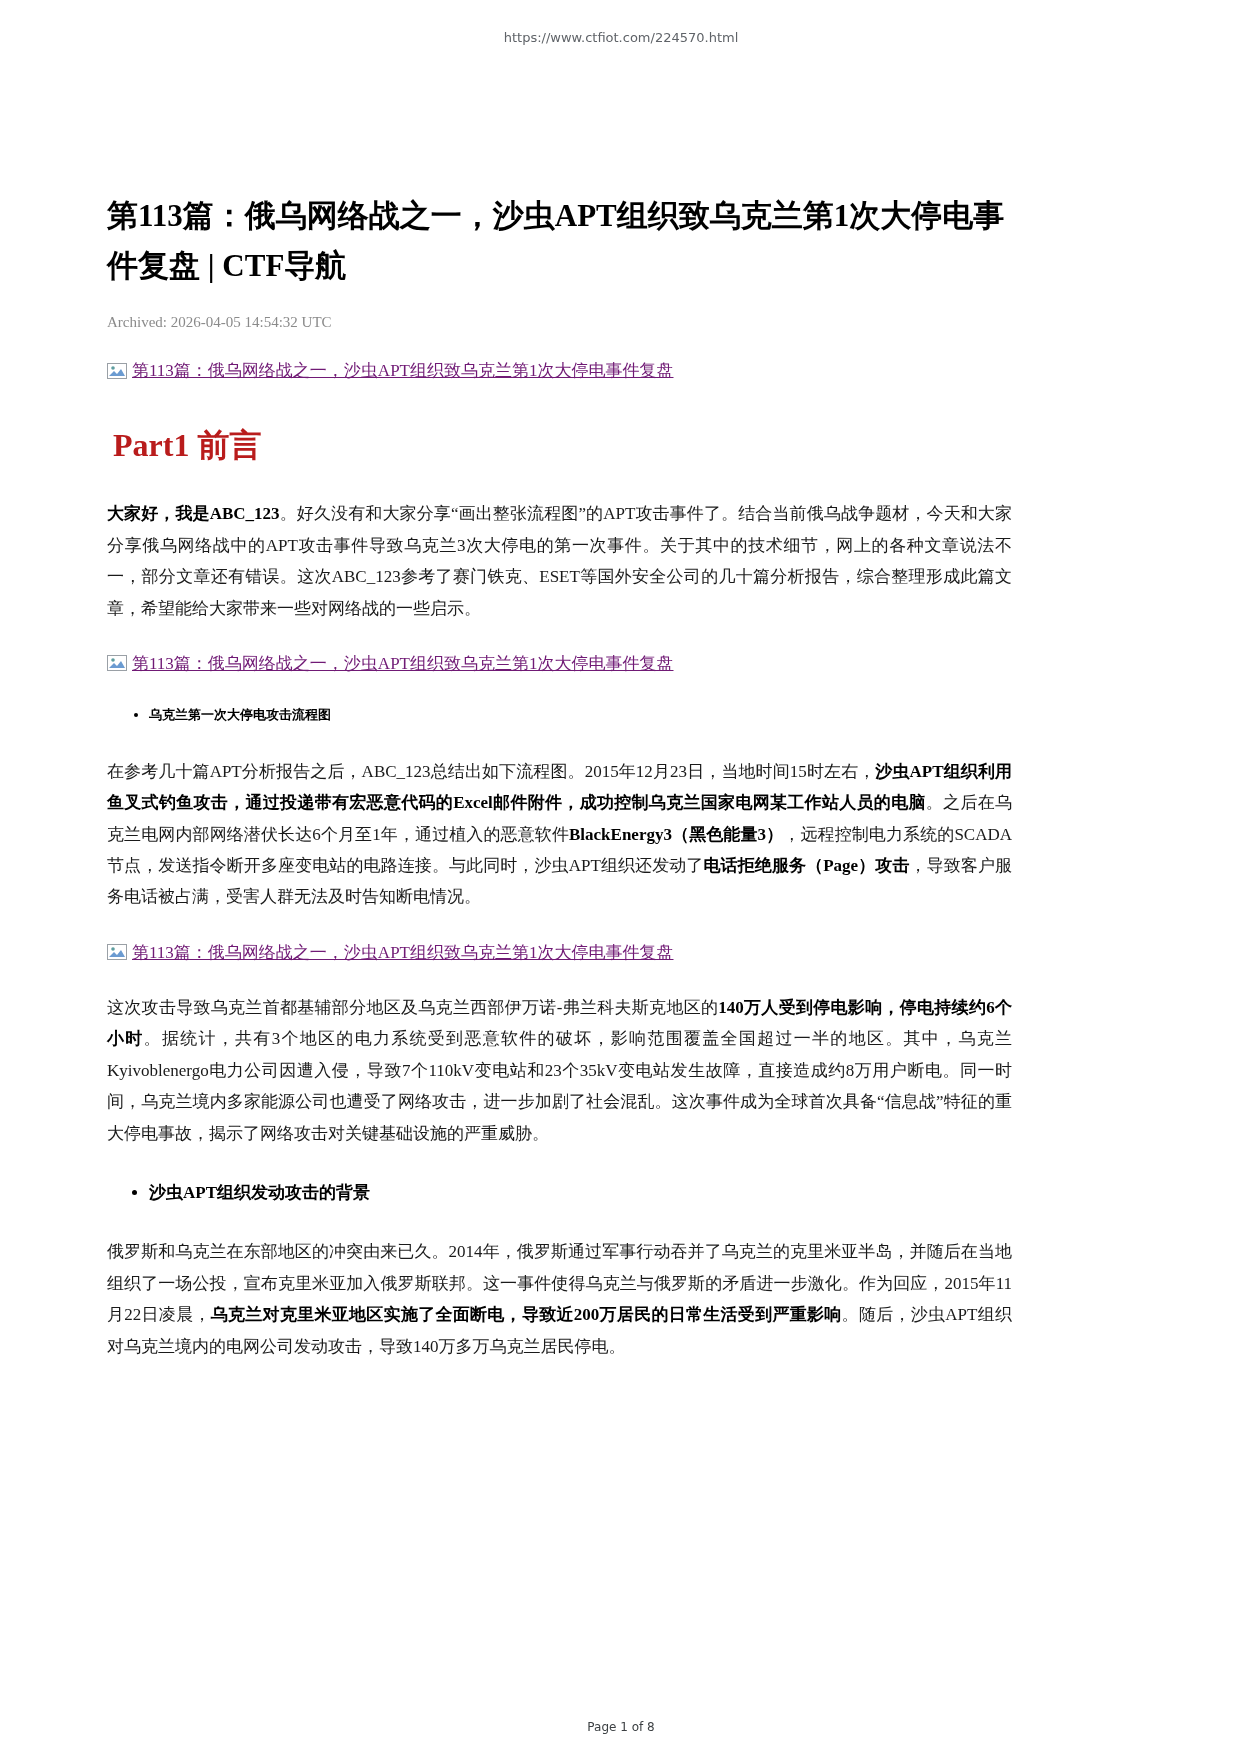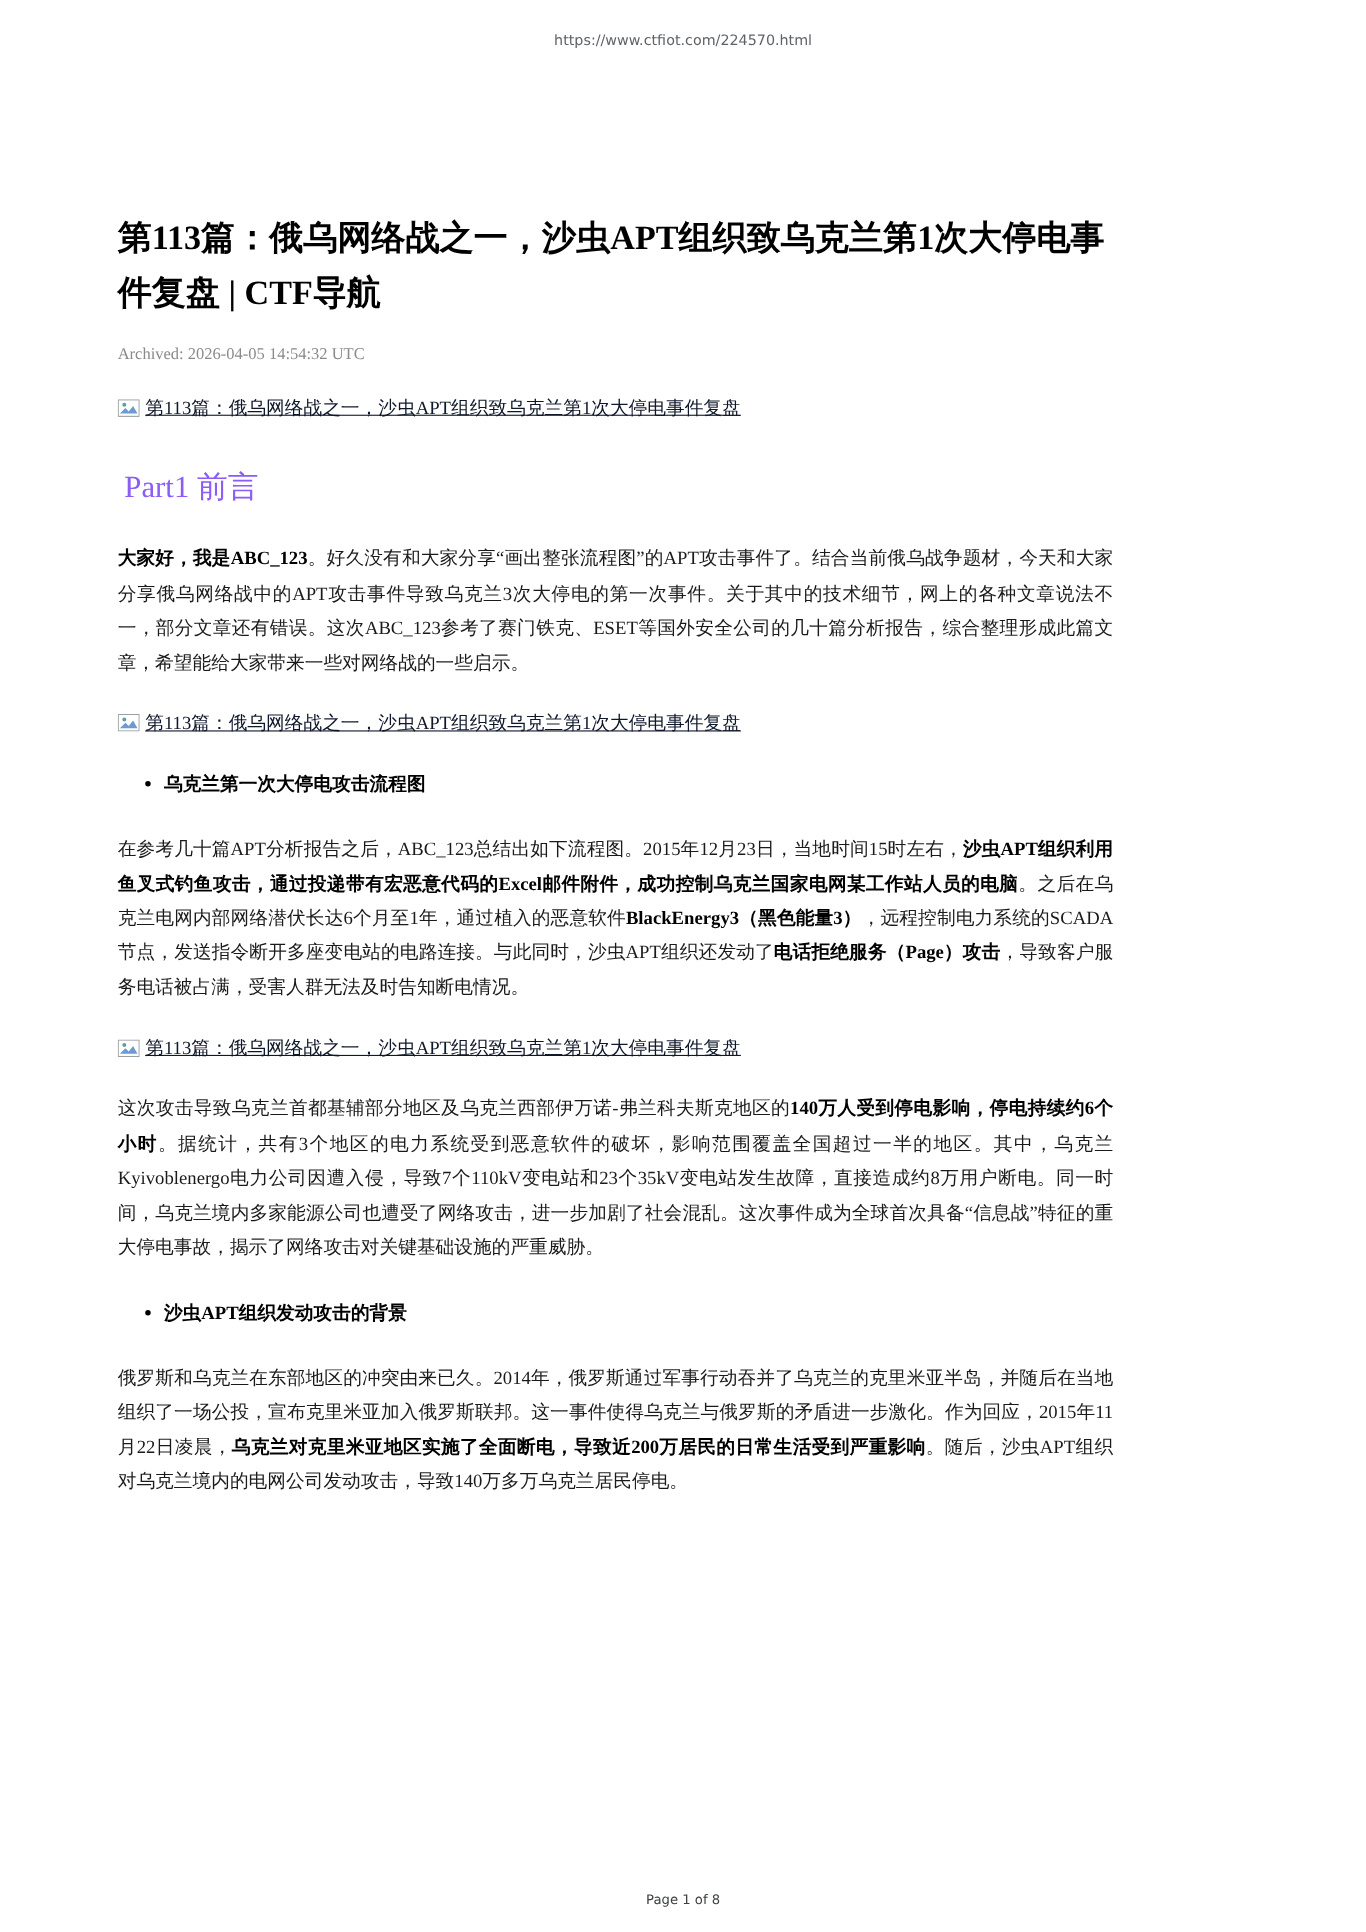--- a/index.html
+++ b/index.html
@@ -38,55 +38,55 @@
     color: #8a8a8a;
   }
   .img-link {
     margin: 28px 0;
     font-size: 17px;
     display: flex;
     align-items: center;
     gap: 5px;
   }
   .img-link a {
-    color: #0f172a;
+    color: #701a75;
     text-decoration: underline;
     cursor: pointer;
   }
   .broken-img {
     display: inline-flex;
     flex: 0 0 auto;
     width: 20px;
     height: 16px;
   }
   h2.part-heading {
     margin: 42px 0 30px 0;
     padding-left: 6px;
-    font-size: 28px;
-    font-weight: normal;
-    color: #8b5cf6;
+    font-size: 32px;
+    font-weight: bold;
+    color: #b91c1c;
   }
   p.body-para {
     font-size: 17px;
     line-height: 1.85;
     text-align: justify;
     margin-bottom: 26px;
     color: #1a1a1a;
   }
   p.body-para strong { color: #000000; }
   ul.bullet-list {
     list-style: disc;
     margin: 30px 0 30px 42px;
   }
   ul.bullet-list li {
     font-weight: bold;
     color: #000000;
     line-height: 1.6;
   }
-  li.bullet-large { font-size: 17px; }
+  li.bullet-large { font-size: 13px; }
   li.bullet-small { font-size: 17px; }
   .page-footer {
     position: absolute;
     bottom: 22px;
     left: 0;
     width: 100%;
     text-align: center;
     font-family: "DejaVu Sans", "Liberation Sans", sans-serif;
     font-size: 12px;
     color: #3c4043;

